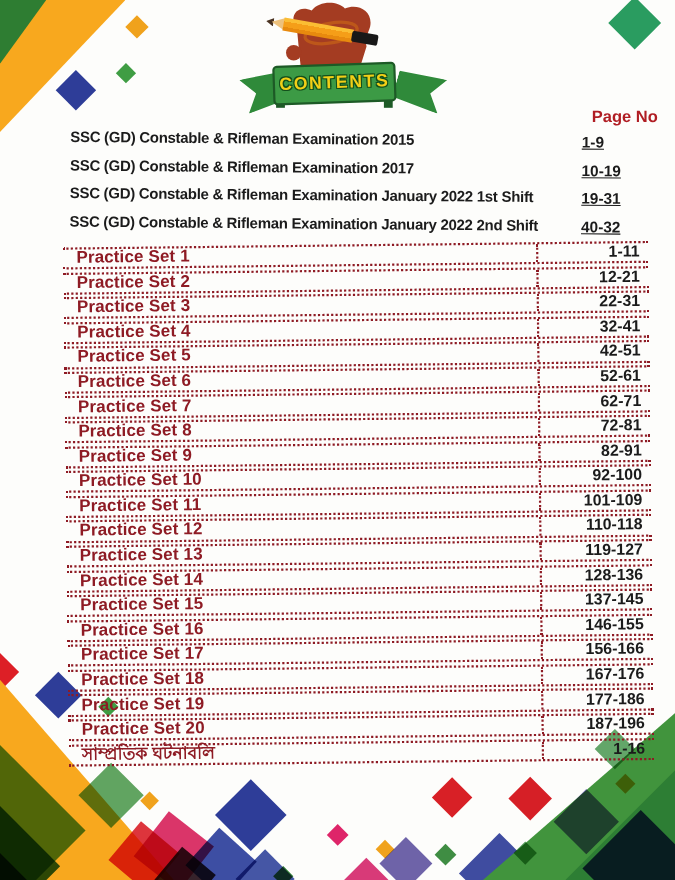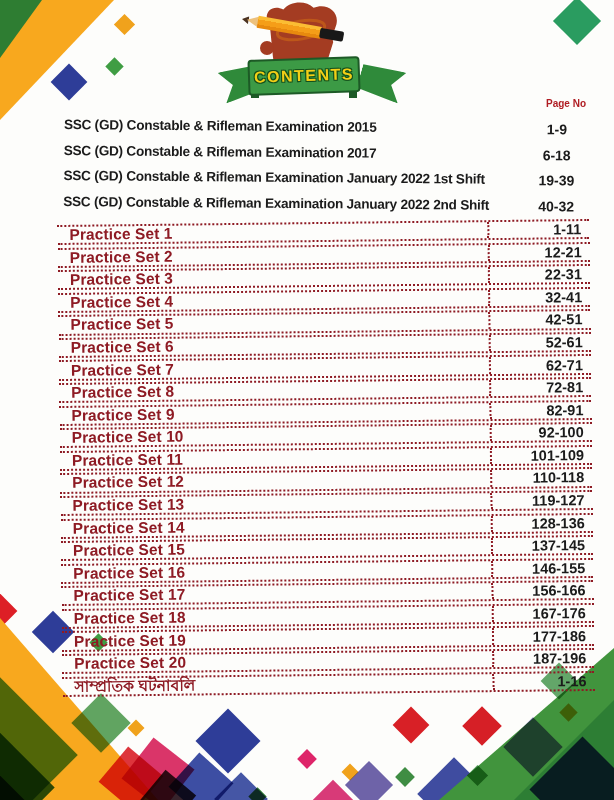--- a/index.html
+++ b/index.html
@@ -29,35 +29,35 @@
   .ribbon-band .txt{
     color:var(--banner-yellow,#f2cf17);font-size:16px;font-weight:800;letter-spacing:1.5px;
     text-shadow:1px 1px 0 #14501c,-1px 1px 0 #14501c,1px -1px 0 #14501c,-1px -1px 0 #14501c;
   }
   .tail{position:absolute;top:66px;width:44px;height:32px;background:#2f8a3a;z-index:2;}
   .tail-l{left:6px;transform:rotate(-16deg);clip-path:polygon(0 0,100% 12%,100% 88%,0 100%,26% 50%);}
   .tail-r{left:144px;transform:rotate(16deg);clip-path:polygon(0 12%,100% 0,74% 50%,100% 100%,0 88%);}
   .fold{position:absolute;width:8px;height:8px;background:#1d5a26;z-index:1;}
   
   .pageno{
-    position:absolute;top:98px;right:28px;z-index:5;
-    color:var(--page-no-red,#b01d23);font-size:10px;font-weight:800;
+    position:absolute;top:98px;right:16px;z-index:5;
+    color:var(--page-no-red,#b01d23);font-size:15px;font-weight:800;
   }
   .exams{
     position:absolute;left:64px;right:22px;top:117px;z-index:5;
     transform:rotate(0.5deg);transform-origin:0 0;
   }
   .exam-row{display:flex;height:25.5px;align-items:flex-start;}
   .exam-title{
     flex:1;white-space:nowrap;color:var(--text-black,#1b1b1b);
     font-size:13.6px;font-weight:800;letter-spacing:-0.25px;
   }
   .exam-pages{
-    width:56px;text-align:center;color:var(--text-black,#1b1b1b);
-    font-size:14px;font-weight:800;padding-right:7px;
+    width:56px;text-align:left;color:var(--text-black,#1b1b1b);
+    font-size:14px;font-weight:800;padding-right:7px;text-decoration:underline;
   }
   .toc{
     position:absolute;left:60px;right:22px;top:225px;z-index:5;
     transform:rotate(-0.65deg);transform-origin:0 50%;
   }
   .trow{
     display:flex;align-items:center;height:16.2px;
     border-top:2px dotted var(--accent-maroon,#8e1b24);
     border-bottom:2px dotted var(--accent-maroon,#8e1b24);
     margin-bottom:2.4px;
@@ -110,25 +110,25 @@
 
   <div class="pageno">Page No</div>
 
   <div class="exams">
     <div class="exam-row">
       <span class="exam-title">SSC (GD) Constable &amp; Rifleman Examination 2015</span>
       <span class="exam-pages">1-9</span>
     </div>
     <div class="exam-row">
       <span class="exam-title">SSC (GD) Constable &amp; Rifleman Examination 2017</span>
-      <span class="exam-pages">6-18</span>
+      <span class="exam-pages">10-19</span>
     </div>
     <div class="exam-row">
       <span class="exam-title">SSC (GD) Constable &amp; Rifleman Examination January 2022 1st Shift</span>
-      <span class="exam-pages">19-39</span>
+      <span class="exam-pages">19-31</span>
     </div>
     <div class="exam-row">
       <span class="exam-title">SSC (GD) Constable &amp; Rifleman Examination January 2022 2nd Shift</span>
       <span class="exam-pages">40-32</span>
     </div>
   </div>
 
   <div class="toc">
     <div class="trow">
         <div class="tlabel">Practice Set 1</div>

